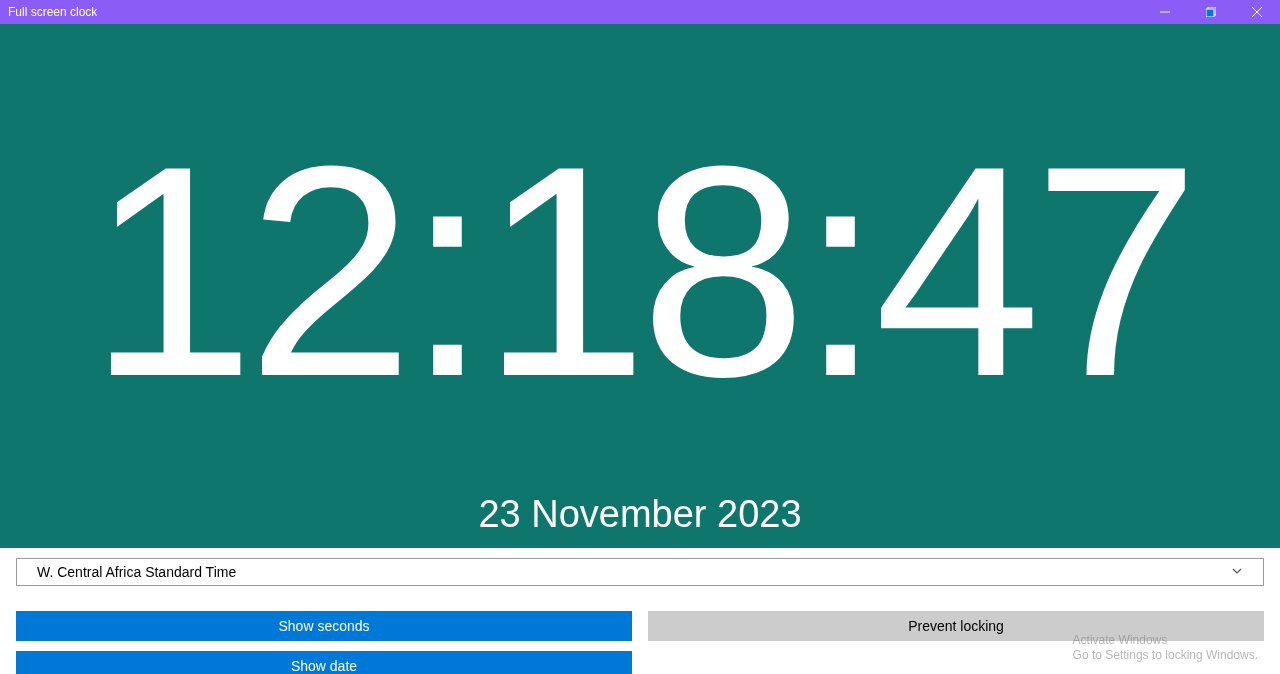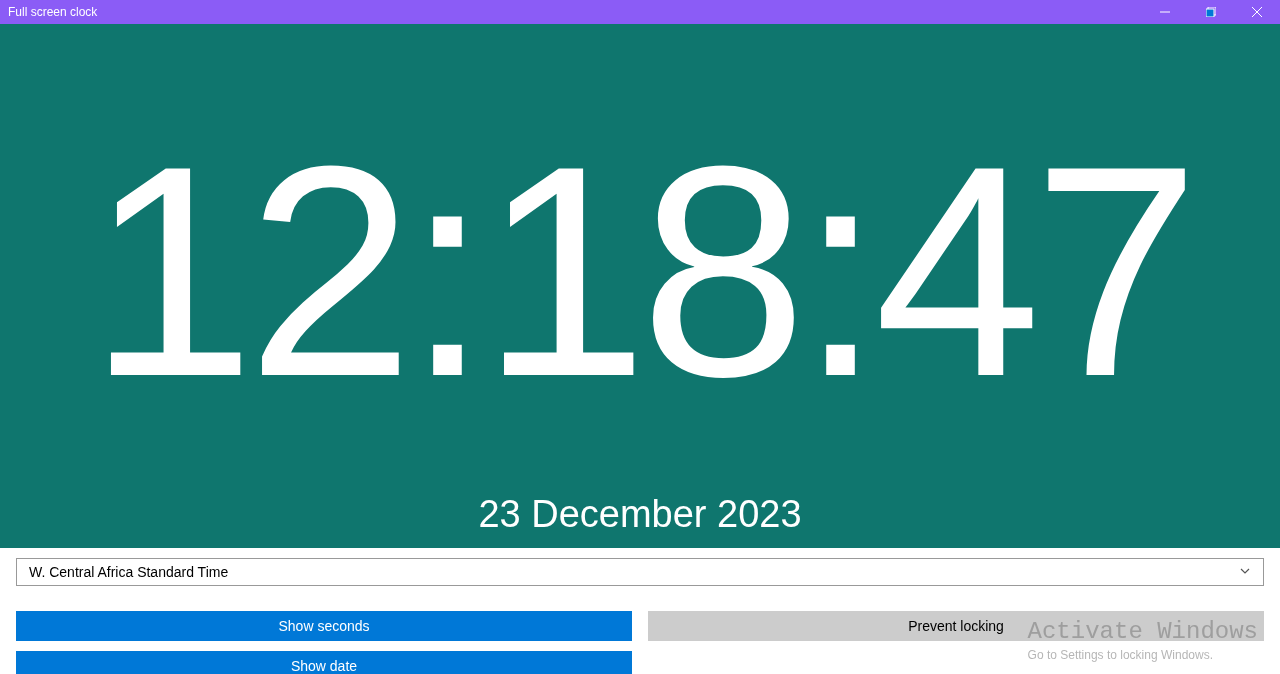--- a/index.html
+++ b/index.html
@@ -72,21 +72,21 @@
     background: #ffffff;
     position: relative;
   }
   .tz-select {
     width: 100%;
     height: 28px;
     border: 1px solid #999999;
     display: flex;
     align-items: center;
     justify-content: space-between;
-    padding: 0 12px;
+    padding: 0 20px;
     font-size: 14px;
     color: #000000;
     background: #ffffff;
     cursor: pointer;
   }
   .tz-select .chev {
     color: #555;
   }
   .button-grid {
     margin-top: 25px;
@@ -114,23 +114,22 @@
   }
   .watermark {
     position: absolute;
     right: 22px;
     bottom: 10px;
     text-align: left;
     pointer-events: none;
     color: rgba(120,120,120,0.55);
   }
   .watermark .wm-title {
-    font-size: 24px;
+    font-size: 12px;
     line-height: 1.2;
-    font-family: Liberation Mono, monospace;
   }
   .watermark .wm-sub {
     font-size: 12px;
     line-height: 1.4;
   }
 </style>
 </head>
 <body>
 
 <div class="titlebar">
@@ -151,21 +150,21 @@
       <svg width="10" height="10" viewBox="0 0 10 10">
         <line x1="0" y1="0" x2="10" y2="10" stroke="white" stroke-width="1"></line>
         <line x1="10" y1="0" x2="0" y2="10" stroke="white" stroke-width="1"></line>
       </svg>
     </div>
   </div>
 </div>
 
 <div class="clock-area">
   <div class="time">12:18:47</div>
-  <div class="date">23 December 2023</div>
+  <div class="date">23 November 2023</div>
 </div>
 
 <div class="controls">
   <div class="tz-select">
     <span>W. Central Africa Standard Time</span>
     <span class="chev">
       <svg width="12" height="12" viewBox="0 0 12 12">
           <polyline points="2,4 6,8 10,4" fill="none" stroke="#555" stroke-width="1.2"></polyline>
         </svg>
     </span>

